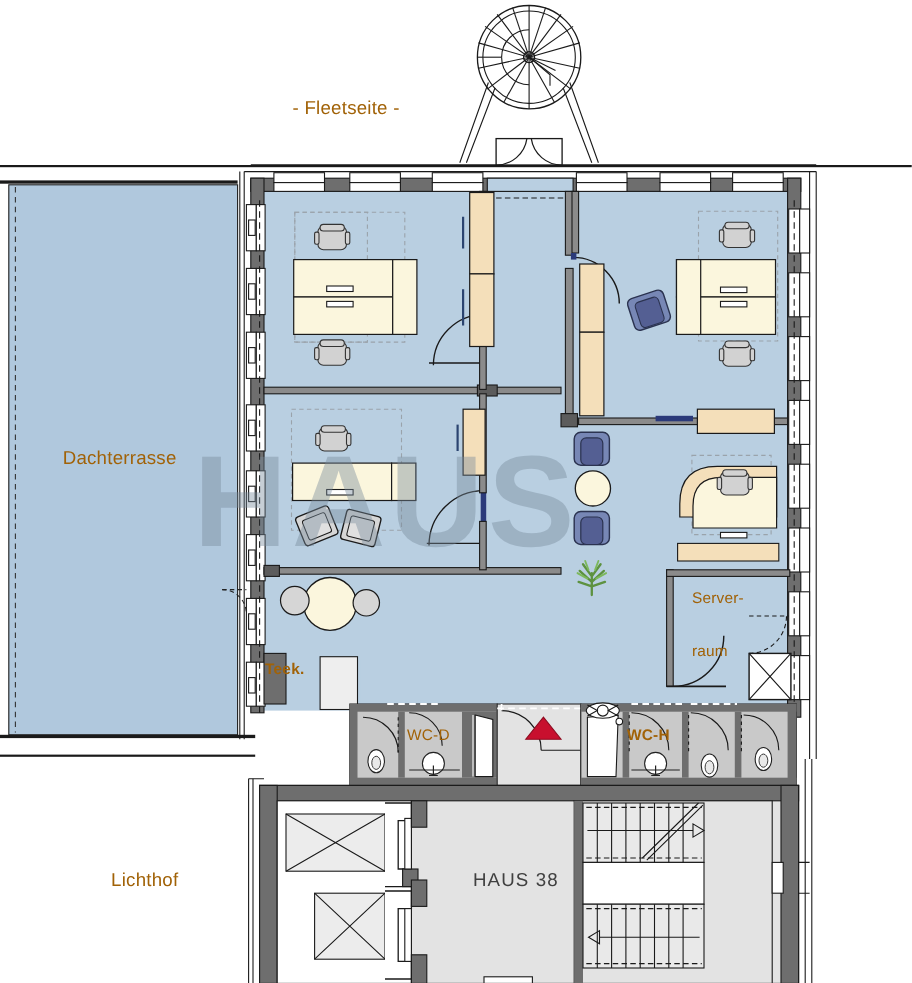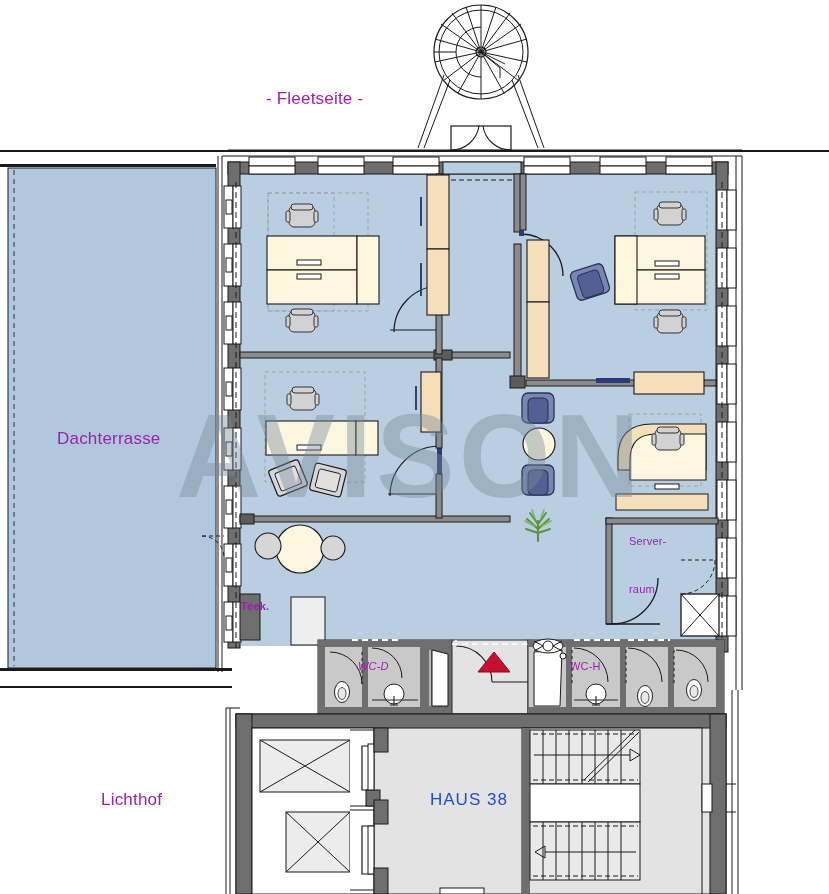--- a/index.html
+++ b/index.html
@@ -1,22 +1,22 @@
 <!DOCTYPE html>
 <html><head>
 <meta charset="utf-8">
 <style>
   html,body{margin:0;padding:0;background:#ffffff;}
   body{font-family:"Liberation Sans",sans-serif;}
   #plan{position:relative;width:829px;height:894px;background:#ffffff;overflow:hidden;}
   #plan svg{position:absolute;left:0;top:0;}
-  .lbl{position:absolute;color:#a21caf;font-family:"Liberation Sans",sans-serif;white-space:pre;letter-spacing:.2px;}
+  .lbl{position:absolute;color:#a16207;font-family:"Liberation Sans",sans-serif;white-space:pre;letter-spacing:.2px;}
   .lbl.big{font-size:17px;}
-  .lbl.mid{font-size:11px;}
-  .lbl.haus{font-size:17px;color:#1d4ed8;letter-spacing:1px;}
+  .lbl.mid{font-size:14px;}
+  .lbl.haus{font-size:17px;color:#404040;letter-spacing:1px;}
   .wm{position:absolute;font-family:"Liberation Sans",sans-serif;font-size:118px;font-weight:700;color:rgba(120,138,155,.42);letter-spacing:4px;pointer-events:none;line-height:.92;}
 </style>
 </head>
 <body>
 
 <div id="plan">
 
   <svg width="829" height="894" viewBox="0 0 829 894">
     <defs>
       <g id="chairG">
@@ -413,25 +413,25 @@
       </g>
       <path d="M444 75 L418 148 M450 80 L424 148" stroke="#1a1a1a" stroke-width="1" fill="none"></path>
       <path d="M518 75 L544 148 M512 80 L538 148" stroke="#1a1a1a" stroke-width="1" fill="none"></path>
       <rect x="451" y="126" width="60" height="24" fill="#ffffff" stroke="#1a1a1a" stroke-width="1.2"></rect>
       <path d="M451 150 A 28 28 0 0 0 479 126" fill="none" stroke="#1a1a1a" stroke-width="1.1"></path>
       <path d="M511 150 A 28 28 0 0 1 483 126" fill="none" stroke="#1a1a1a" stroke-width="1.1"></path>
     </g>
 
   </svg>
 
-  <div class="wm" style="left:176px;top:402px;">AVISON</div>
+  <div class="wm" style="left:176px;top:402px;">HAUS</div>
 
   <div class="lbl big" style="left:266px;top:89px;">- Fleetseite -</div>
-  <div class="lbl big" style="left:57px;top:429px;">Dachterrasse</div>
+  <div class="lbl big" style="left:57px;top:407px;">Dachterrasse</div>
   <div class="lbl big" style="left:101px;top:790px;">Lichthof</div>
   <div class="lbl mid" style="left:241px;top:600px;font-weight:bold;">Teek.</div>
   <div class="lbl mid" style="left:629px;top:535px;">Server-</div>
   <div class="lbl mid" style="left:629px;top:583px;">raum</div>
-  <div class="lbl mid" style="left:358px;top:660px;font-style:italic;">WC-D</div>
-  <div class="lbl mid" style="left:570px;top:660px;">WC-H</div>
+  <div class="lbl mid" style="left:370px;top:660px;">WC-D</div>
+  <div class="lbl mid" style="left:570px;top:660px;font-weight:bold;">WC-H</div>
   <div class="lbl haus" style="left:430px;top:790px;">HAUS 38</div>
 
 </div>
 
 </body></html>

